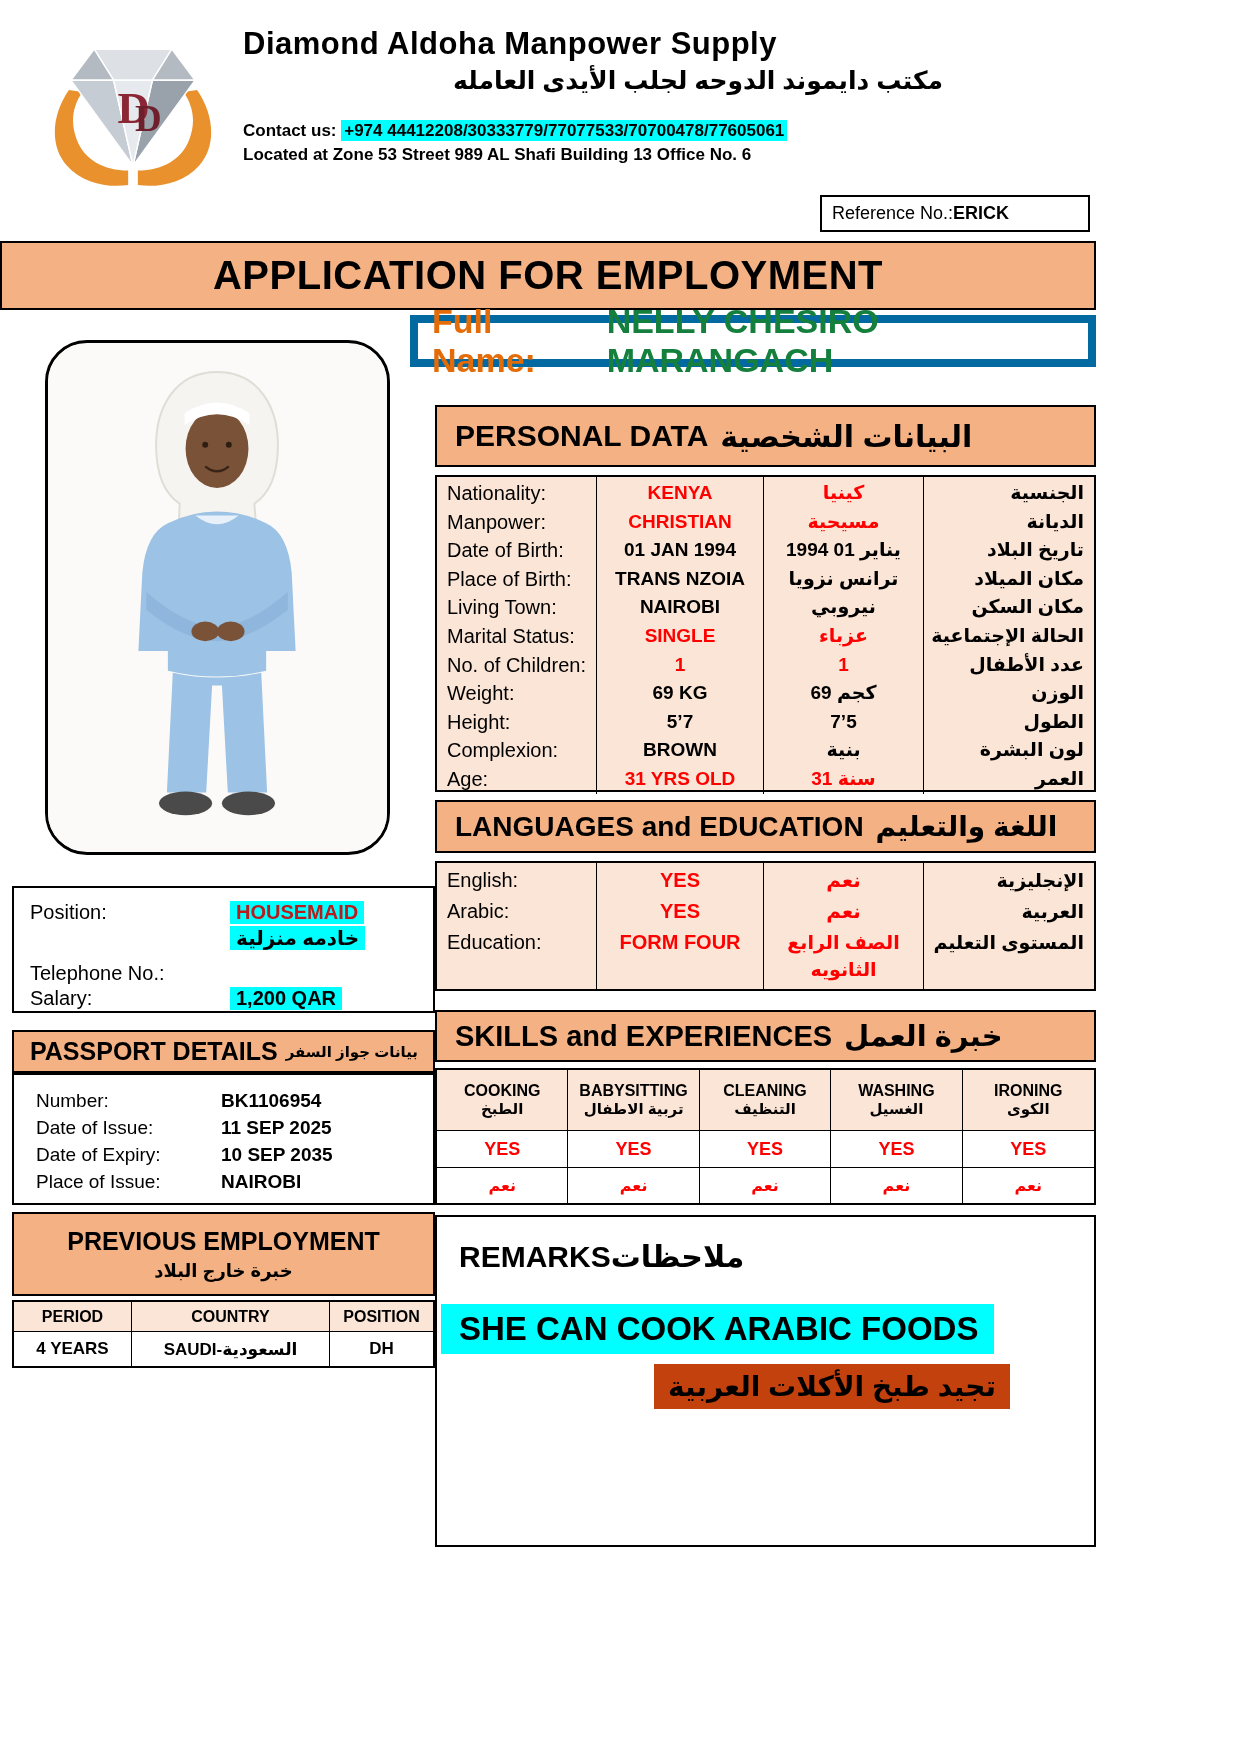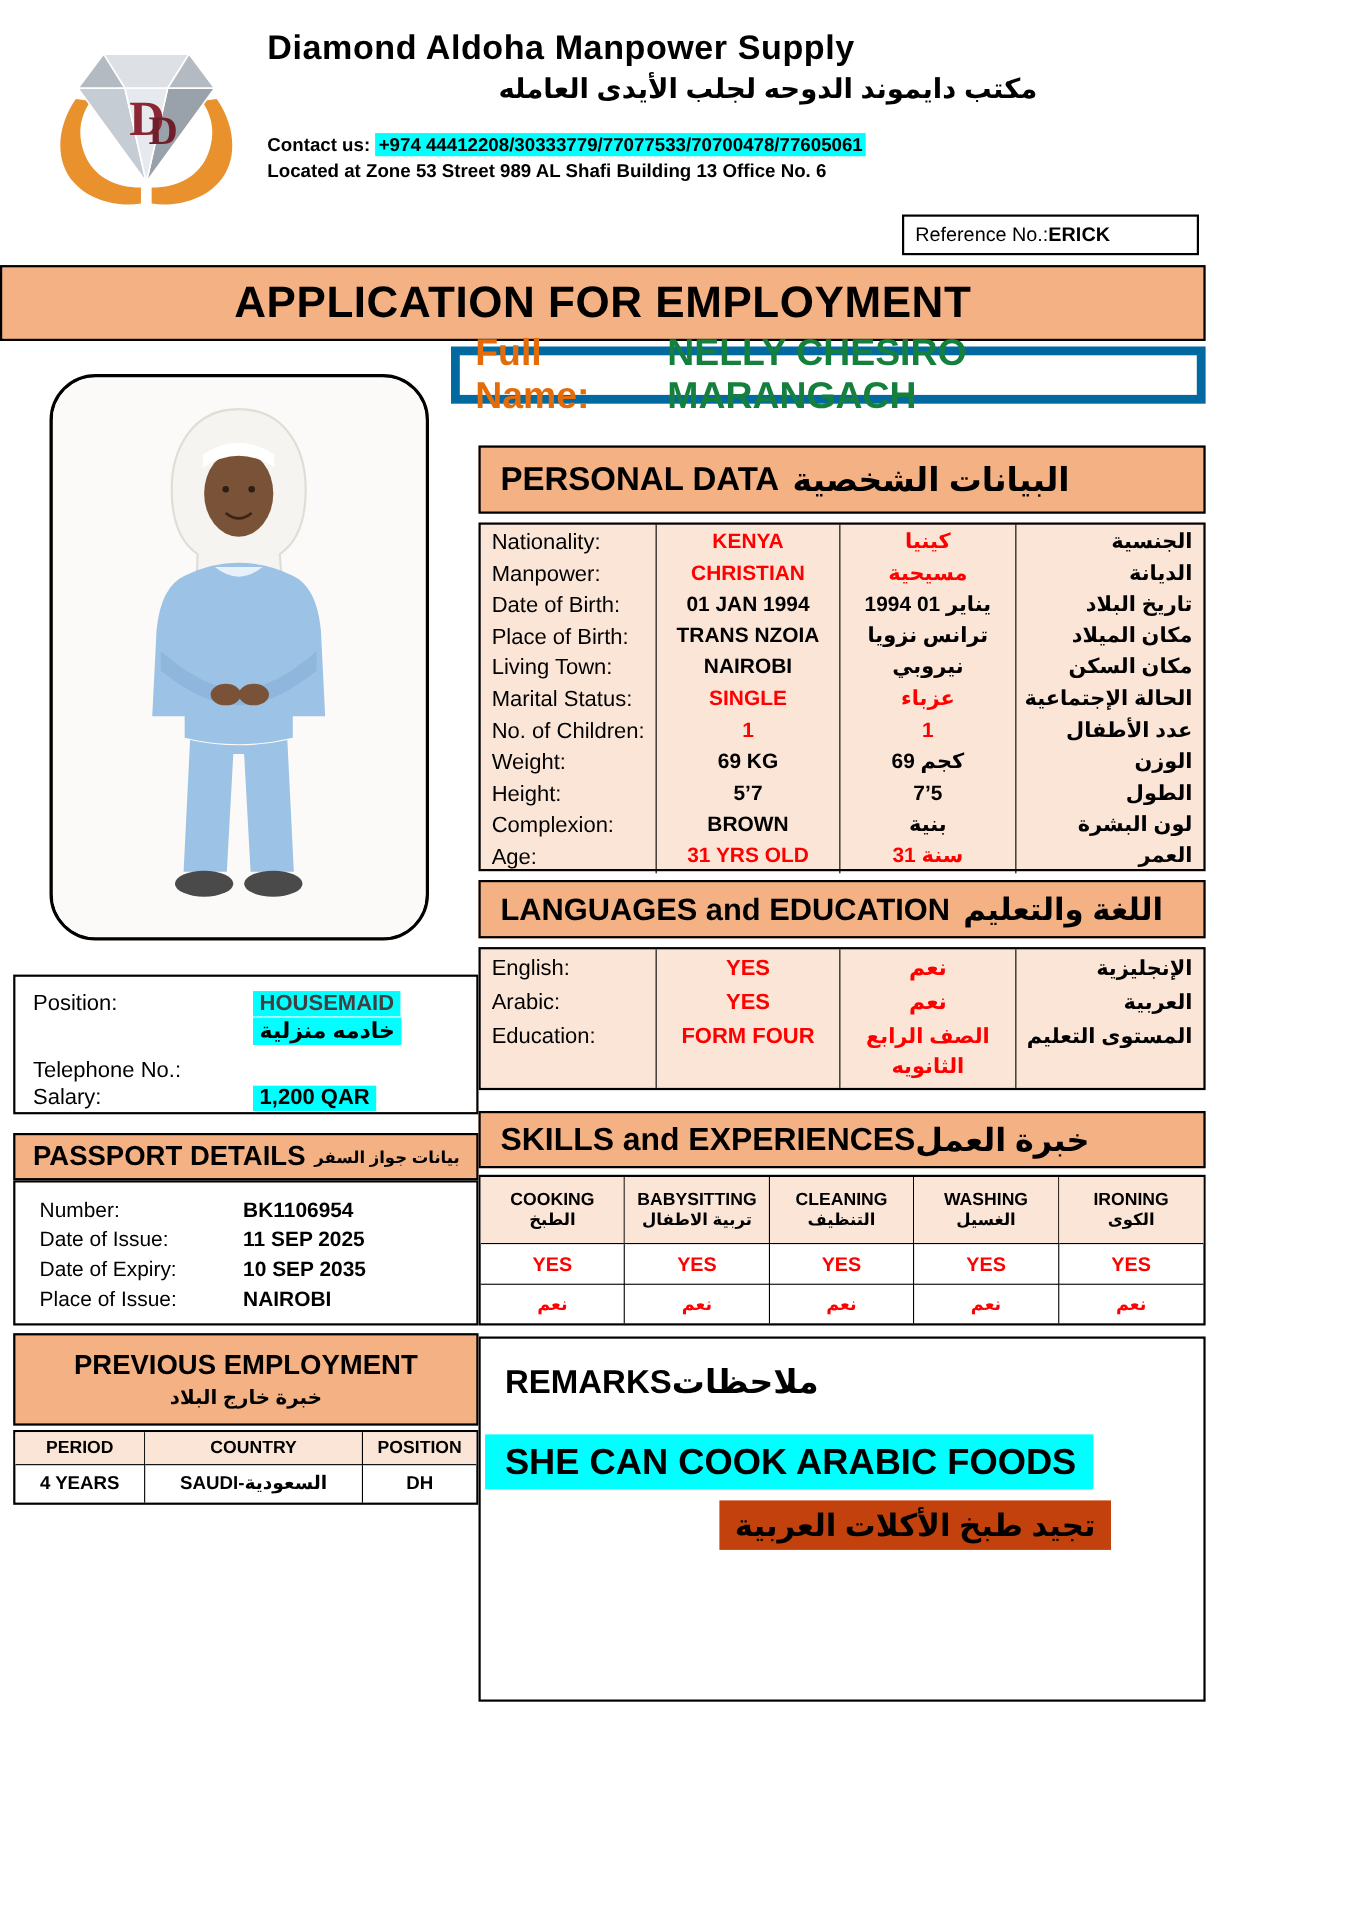--- a/index.html
+++ b/index.html
@@ -35,21 +35,21 @@
   .fn-value{color:#15803d}
 
   
   .photo-box{left:45px;top:340px;width:345px;height:515px;border:3px solid #000;border-radius:42px;
              overflow:hidden;background:#fbfaf8;display:flex;align-items:center;justify-content:center}
 
   
   .sechead{background:#F4B183;border:2px solid #000;font-weight:bold;display:flex;align-items:center}
   .personal-head{left:435px;top:405px;width:661px;height:62px;font-size:30px;padding-left:18px;gap:12px}
   .lang-head{left:435px;top:800px;width:661px;height:53px;font-size:28px;padding-left:18px;gap:12px}
-  .skills-head{left:435px;top:1010px;width:661px;height:52px;font-size:29px;padding-left:18px;}
+  .skills-head{left:435px;top:1010px;width:661px;height:52px;font-size:29px;padding-left:18px;gap:12px}
   .passport-head{left:12px;top:1030px;width:423px;height:43px;font-size:25px;padding-left:16px;gap:8px}
   .passport-head .ar-small{font-size:15px}
   .prev-head{left:12px;top:1212px;width:423px;height:84px;flex-direction:column;justify-content:center}
   .prev-head .l1{font-size:25px}
   .prev-head .l2{font-size:18px;margin-top:4px}
 
   
   .four-table{border:2px solid #000;background:#FBE5D6;display:grid}
   .personal-table{left:435px;top:475px;width:661px;height:317px;grid-template-columns:160px 167px 160px 1fr}
   .lang-table{left:435px;top:861px;width:661px;height:130px;grid-template-columns:160px 167px 160px 1fr}
@@ -62,21 +62,21 @@
   .val-ar{text-align:center;font-weight:bold;direction:rtl}
   .lab-ar{text-align:right;padding-right:10px;font-weight:bold;direction:rtl;font-size:19px}
   .wrap2{white-space:normal;height:auto;line-height:27px;padding-top:2px;font-size:19px}
 
   
   .pos-box{left:12px;top:886px;width:423px;height:127px;border:2px solid #000;background:#fff;
            padding:12px 0 0 16px;font-size:20px}
   .pos-row{display:grid;grid-template-columns:200px 1fr;align-items:center;min-height:25px}
   .pos-gap{height:11px}
   .pos-val{font-weight:bold;padding:0 6px;display:inline-block}
-  .pos-val-navy{color:#404040}
+  .pos-val-navy{color:#b91c1c}
 
   
   .passport-box{left:12px;top:1073px;width:423px;height:132px;border:2px solid #000;background:#fff;
                 padding:12px 0 0 22px;font-size:19px}
   .pp-row{display:grid;grid-template-columns:185px 1fr;min-height:27px;align-items:center}
   .pp-val{font-weight:bold}
 
   
   .skills-table{left:435px;top:1068px;width:661px;height:137px;border:2px solid #000;background:#fff;
                 display:grid;grid-template-columns:repeat(5,1fr);grid-template-rows:61px 37px 1fr}

